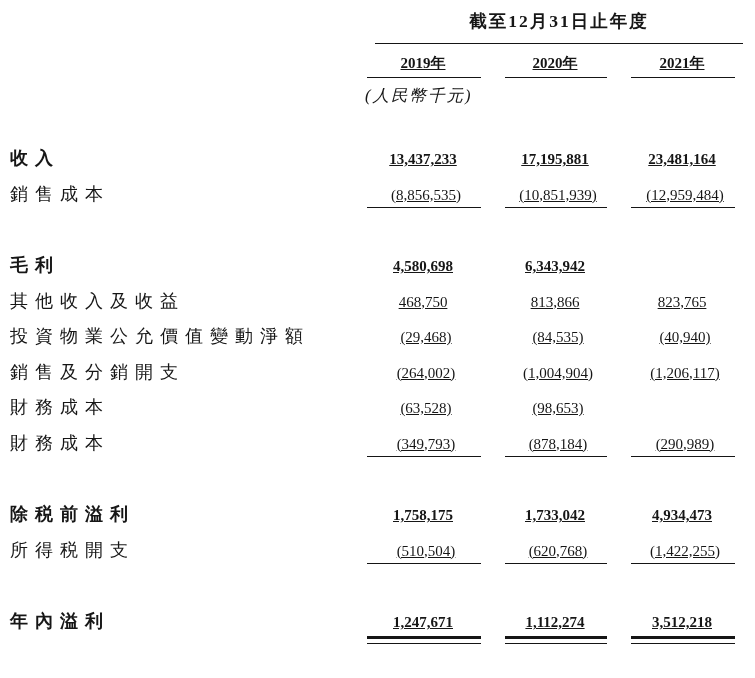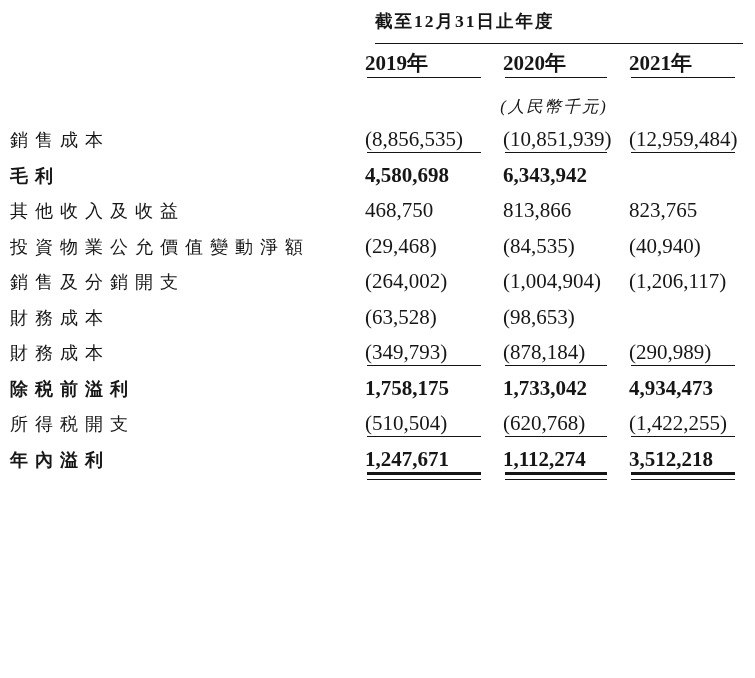--- a/index.html
+++ b/index.html
@@ -24,24 +24,25 @@
     align-items: baseline;
     line-height: 34.5px;
   }
   .label {
     font-size: 18px;
     letter-spacing: 7px;
     white-space: nowrap;
   }
   .num {
     position: relative;
-    text-align: left;
-    font-size: 21px;
+    text-align: center;
+    font-size: 15px;
     padding-right: 8px;
     white-space: nowrap;
+    text-decoration: underline;
   }
   .num.neg { padding-right: 2px; }
   .bold .label, .bold .num { font-weight: 700; }
 
   
   .u .num::after {
     content: "";
     position: absolute;
     left: 2px;
     right: 8px;
@@ -58,26 +59,27 @@
     border-bottom: 3px solid #151515;
   }
   .uu .num::after {
     content: "";
     position: absolute;
     left: 2px;
     right: 8px;
     bottom: -4px;
     border-bottom: 1.5px solid #151515;
   }
-  .gap { }
+  .gap { margin-top: 36px; }
   .first-data-row { margin-top: 30px; }
 
   
   .span234 { grid-column: 2 / 5; }
   .period {
+    text-align: center;
     font-weight: 700;
     font-size: 17.5px;
     letter-spacing: 2px;
     line-height: 26px;
     padding-bottom: 9px;
     border-bottom: 1.5px solid #151515;
     margin-left: 10px;
     white-space: nowrap;
   }
   .hdr-years { margin-top: 5px; }
@@ -87,26 +89,25 @@
   }
   .hdr-years .num::after {
     content: "";
     position: absolute;
     left: 2px;
     right: 8px;
     bottom: 0px;
     border-bottom: 1.5px solid #151515;
   }
   .unit {
-    text-align: center;
     font-style: italic;
     font-size: 16.5px;
     letter-spacing: 2px;
     line-height: 30px;
-    margin-top: 14px;
+    margin-top: 3px;
     white-space: nowrap;
   }
 </style>
 </head>
 <body>
 
 <div class="sheet">
 
   <header>
     <div class="row">
@@ -120,20 +121,26 @@
       <div class="num">2021年</div>
     </div>
     <div class="row">
       <div></div>
       <div class="span234 unit">(人民幣千元)</div>
     </div>
   </header>
 
   <main>
 
+    <div class="row bold first-data-row">
+      <div class="label">收入</div>
+      <div class="num">13,437,233</div>
+      <div class="num">17,195,881</div>
+      <div class="num">23,481,164</div>
+    </div>
 
     <div class="row u">
       <div class="label">銷售成本</div>
       <div class="num neg">(8,856,535)</div>
       <div class="num neg">(10,851,939)</div>
       <div class="num neg">(12,959,484)</div>
     </div>
 
     <div class="row bold gap">
       <div class="label">毛利</div>

